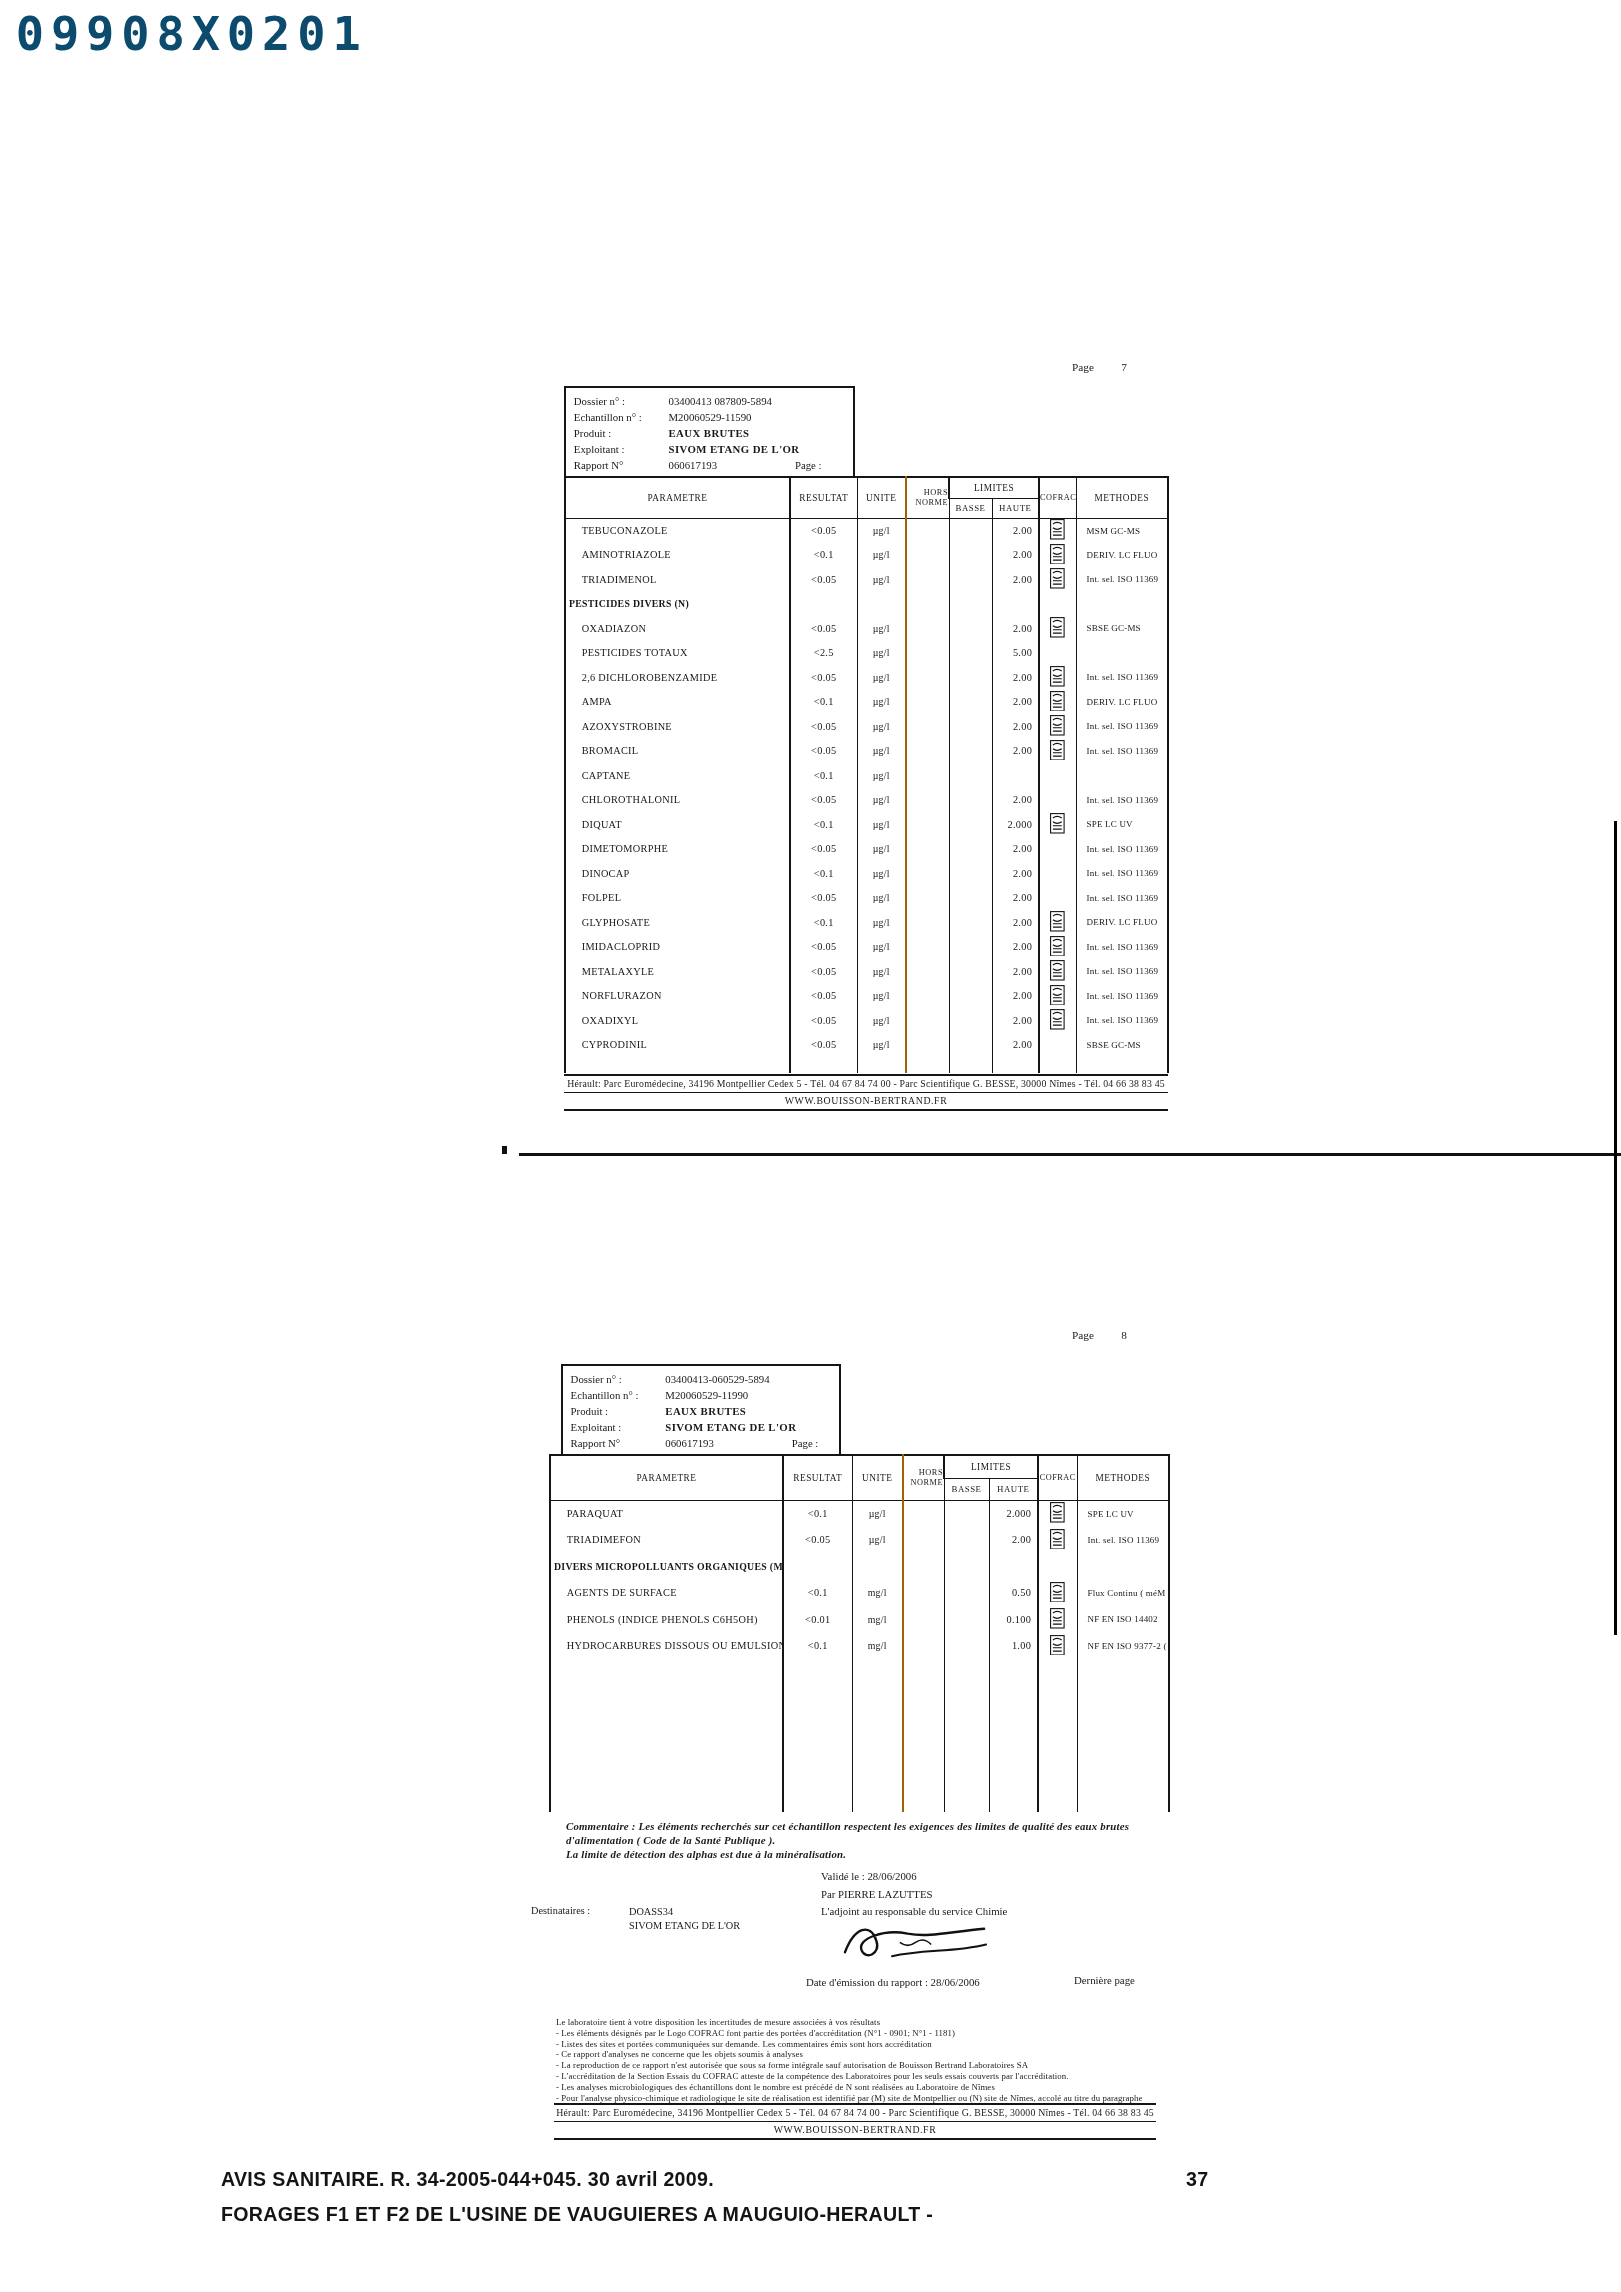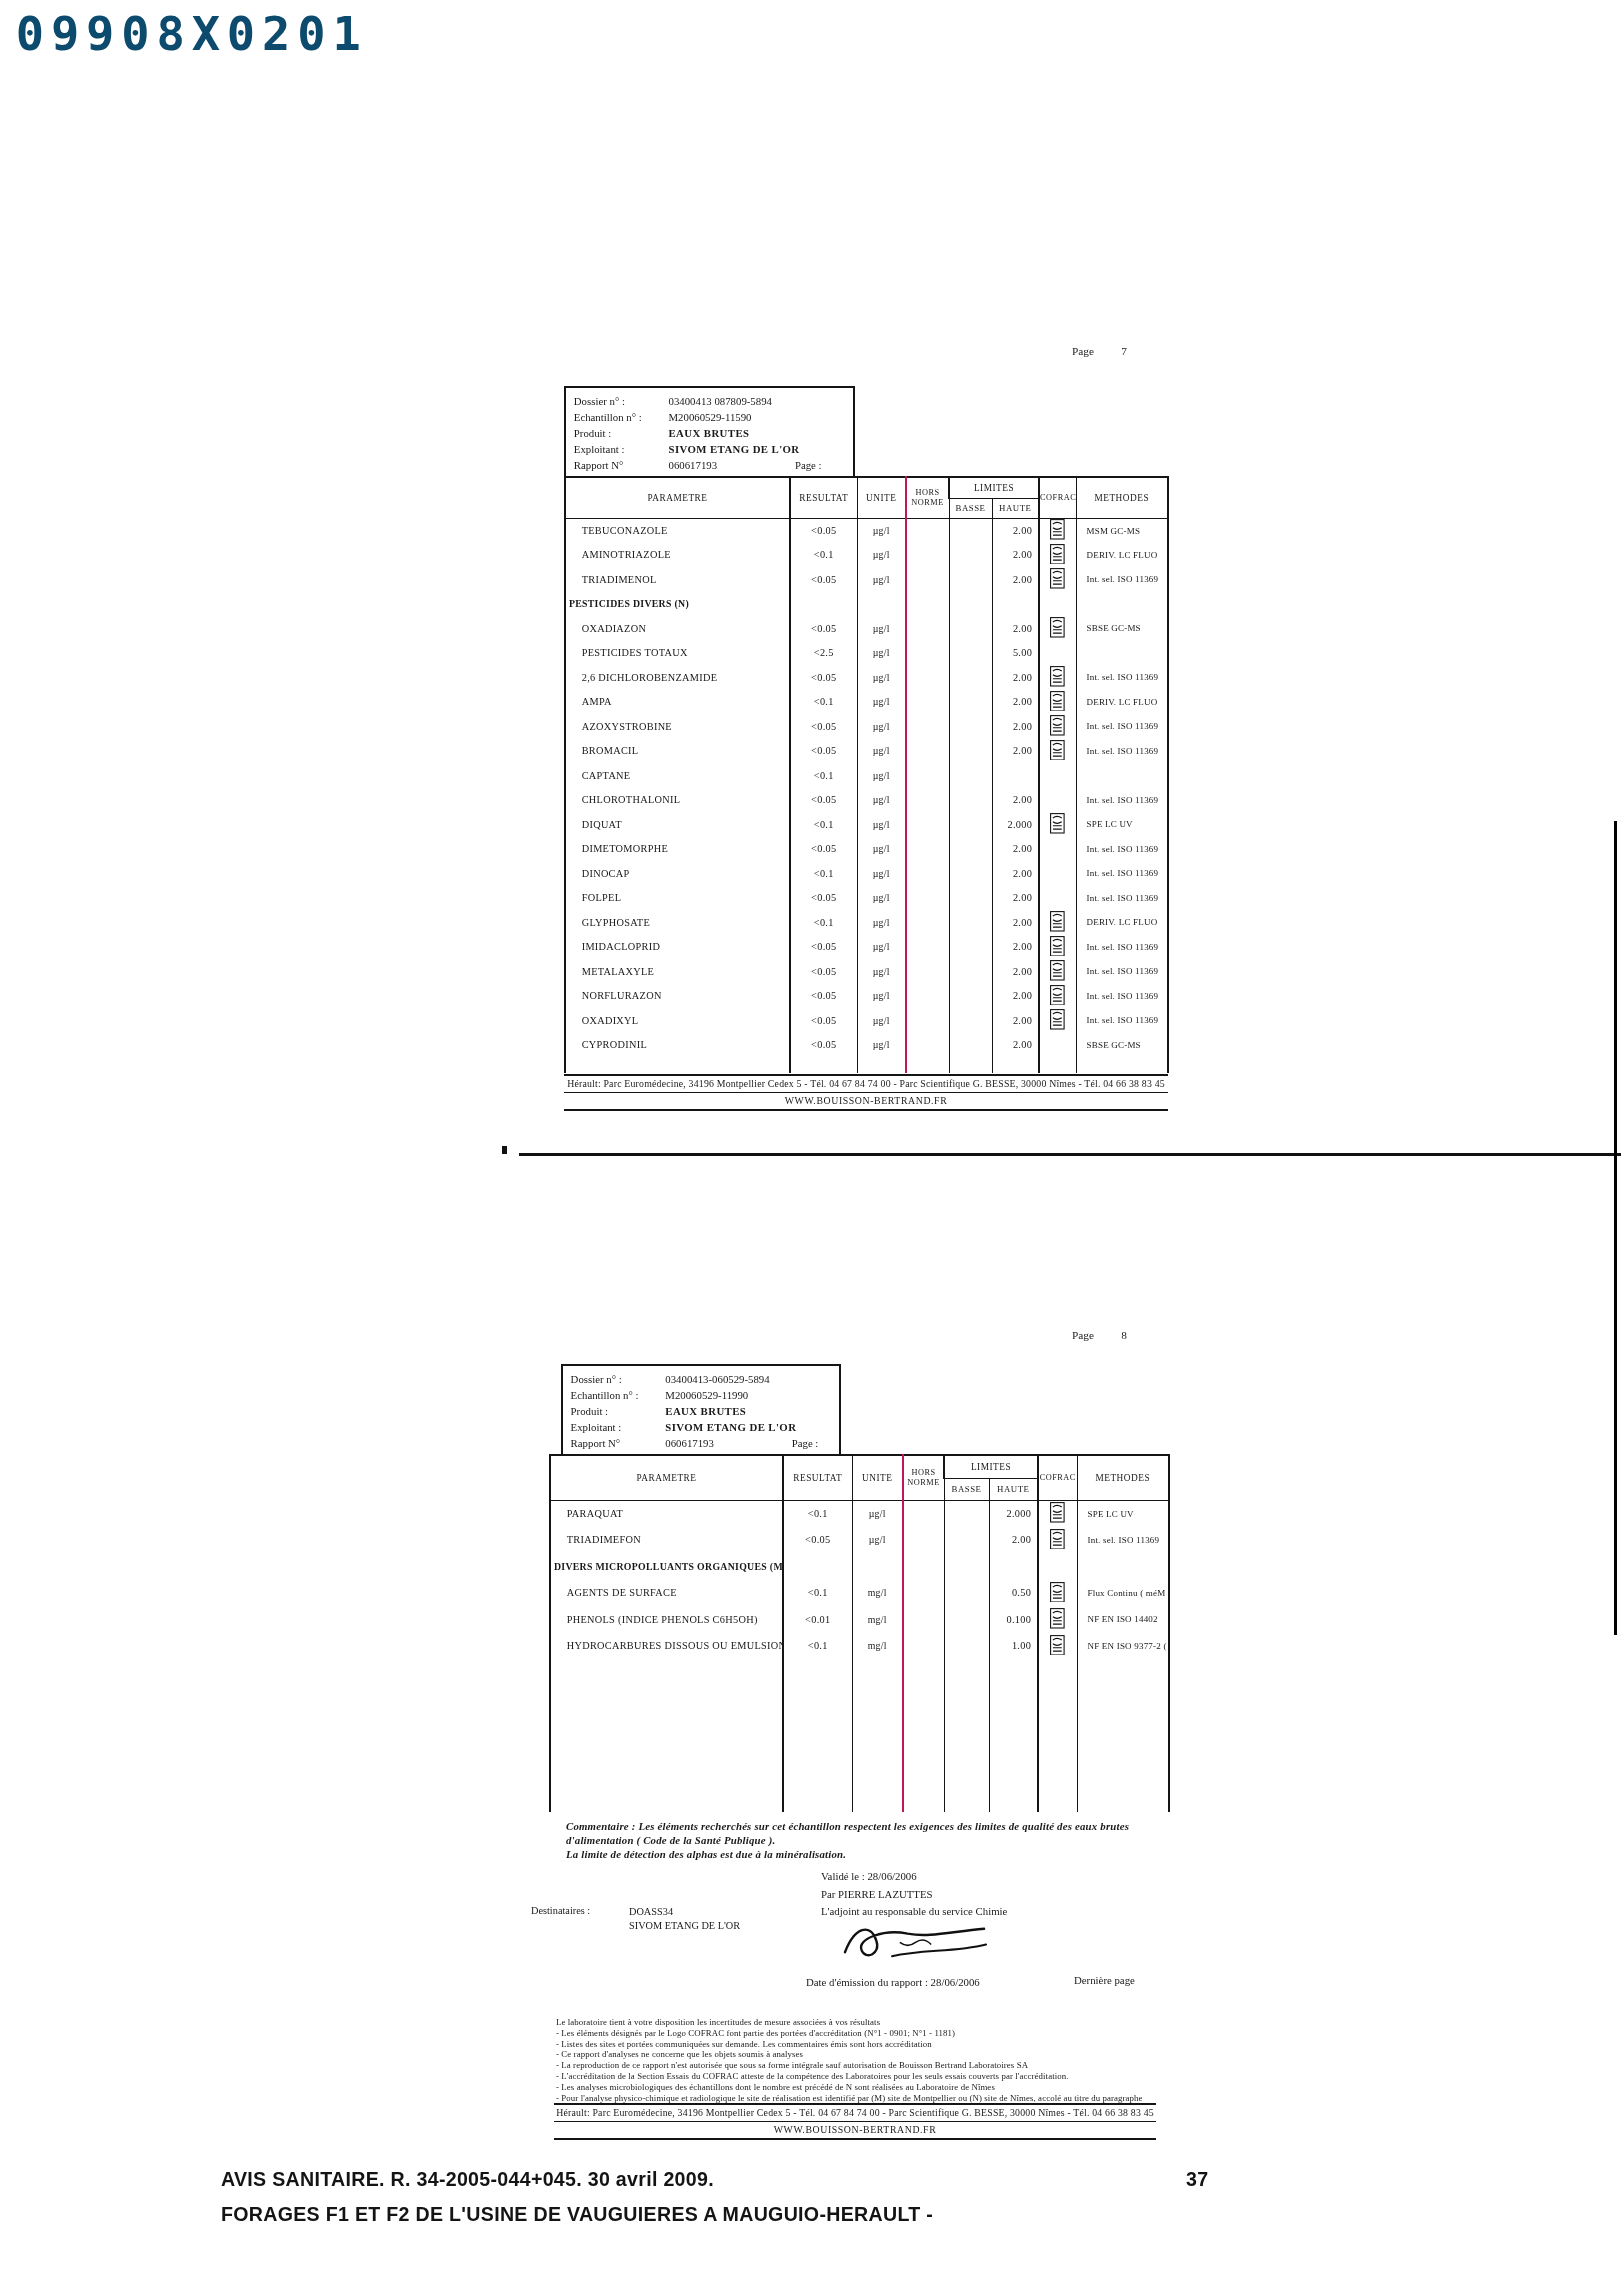--- a/index.html
+++ b/index.html
@@ -28,21 +28,21 @@
                border:2px solid #151515;border-bottom:none;background:#fff;}
   .rtable th,.rtable td{padding:0;margin:0;font-weight:normal;overflow:hidden;white-space:nowrap;}
   .rtable thead th{font-size:9.3px;letter-spacing:0.5px;text-align:center;vertical-align:middle;
                    border-bottom:1.5px solid #151515;}
   .rtable thead .sub th{font-size:8.8px;}
   .rtable .hn2{font-size:8.3px;line-height:9.8px;}
   .rtable .cofh{font-size:8.3px;}
   
   .rtable .c-res,.rtable th.h-res{border-left:2.5px solid #151515;}
   .rtable .c-unit,.rtable th.h-unit{border-left:1.5px solid #151515;}
-  .rtable .c-hn,.rtable th.h-hn{border-left:2px solid #be185d;}
+  .rtable .c-hn,.rtable th.h-hn{border-left:2px solid #a16207;text-align:right;}
   .rtable .c-b,.rtable th.h-b{border-left:1.5px solid #151515;}
   .rtable .c-h,.rtable th.h-h{border-left:1.5px solid #151515;}
   .rtable .c-cof,.rtable th.h-cof{border-left:2px solid #151515;}
   .rtable .c-met,.rtable th.h-met{border-left:1.5px solid #151515;}
   .rtable th.h-lim{border-left:2px solid #151515;border-bottom:1px solid #151515;}
 
   .rtable tbody td{font-size:10.3px;letter-spacing:0.3px;color:#181818;}
   .rtable .c-name{padding-left:15.7px;text-align:left;}
   .rtable .c-name.sec{padding-left:2.9px;font-weight:700;font-size:9.8px;}
   .rtable .c-res{text-align:center;}
@@ -85,21 +85,21 @@
   #avis-line2{left:221px;top:2203px;}
 </style>
 </head>
 <body>
 
 <div id="page">
 
   <div id="doc-code">09908X0201</div>
 
   <section class="report" style="left:564px;top:343px;width:604px;height:784px;">
-    <div class="page-ind" style="left:508px;top:2px;">
+    <div class="page-ind" style="left:508px;top:18px;">
       <span>Page</span><span class="num">7</span>
     </div>
 
     <div class="info-box" style="left:0px;top:43px;width:271px;height:84px;">
       <div class="info-row">
         <span class="ilabel">Dossier n° :</span>
         <span class="ival">03400413 087809-5894</span>
       </div>
       <div class="info-row">
         <span class="ilabel">Echantillon n° :</span>

